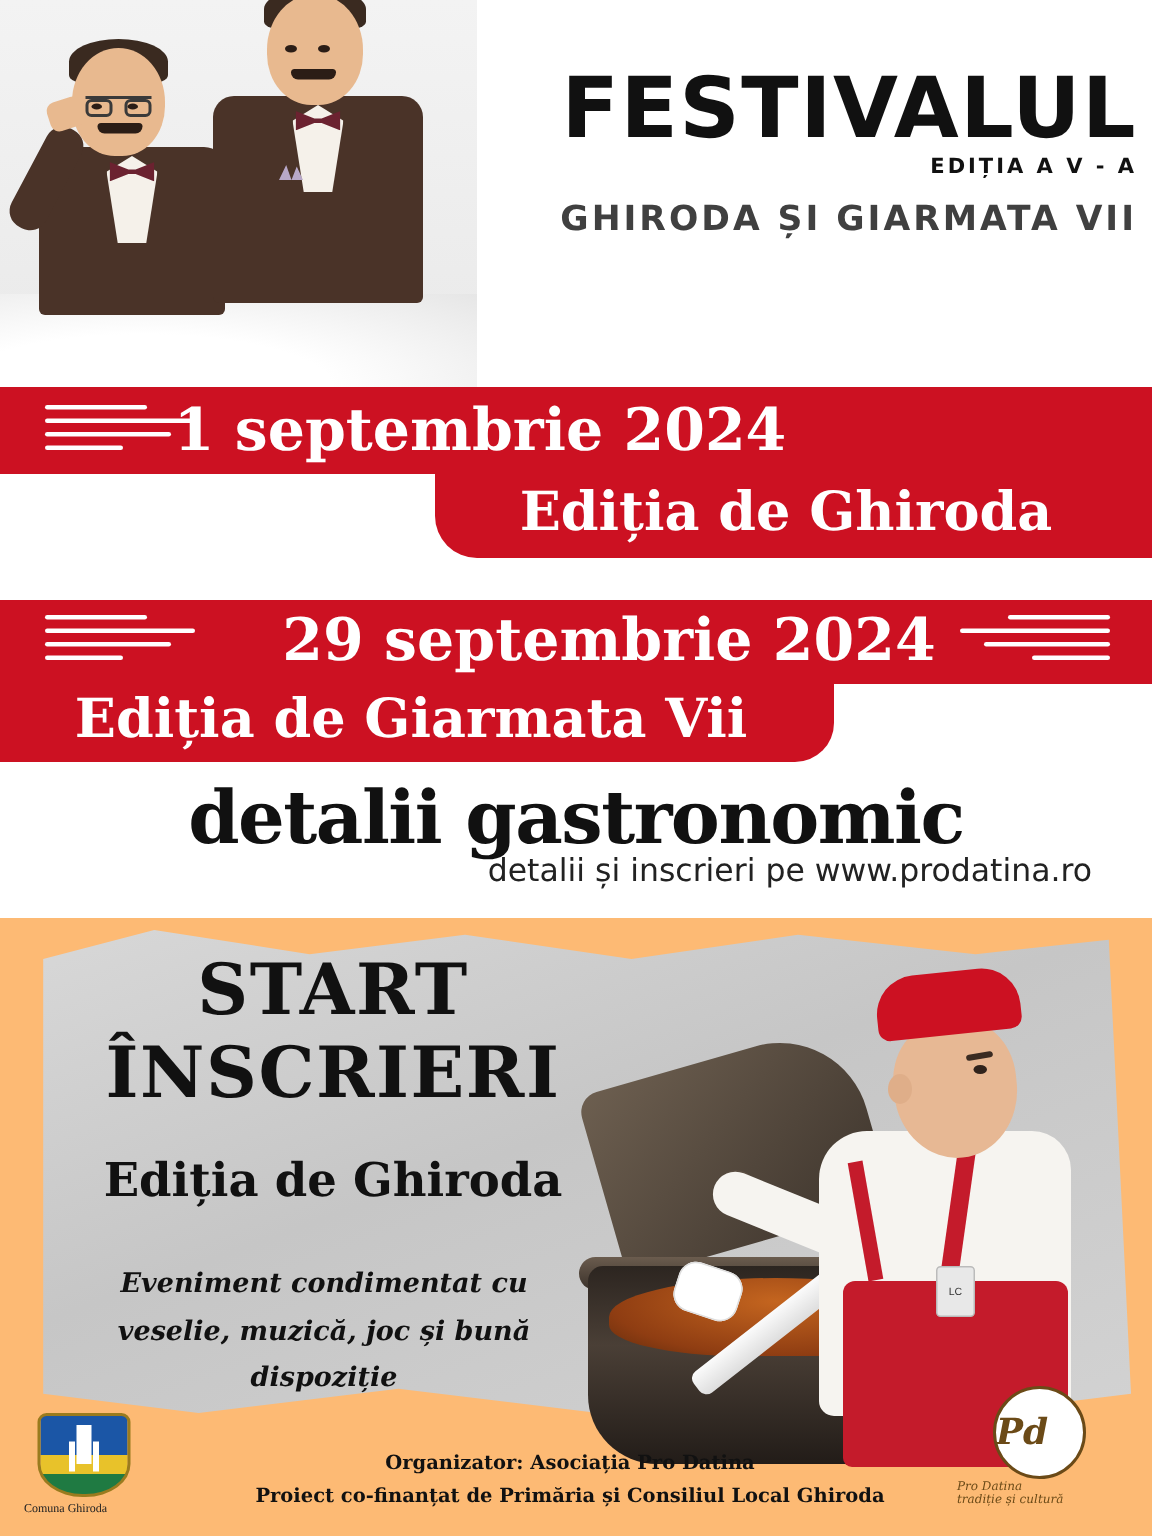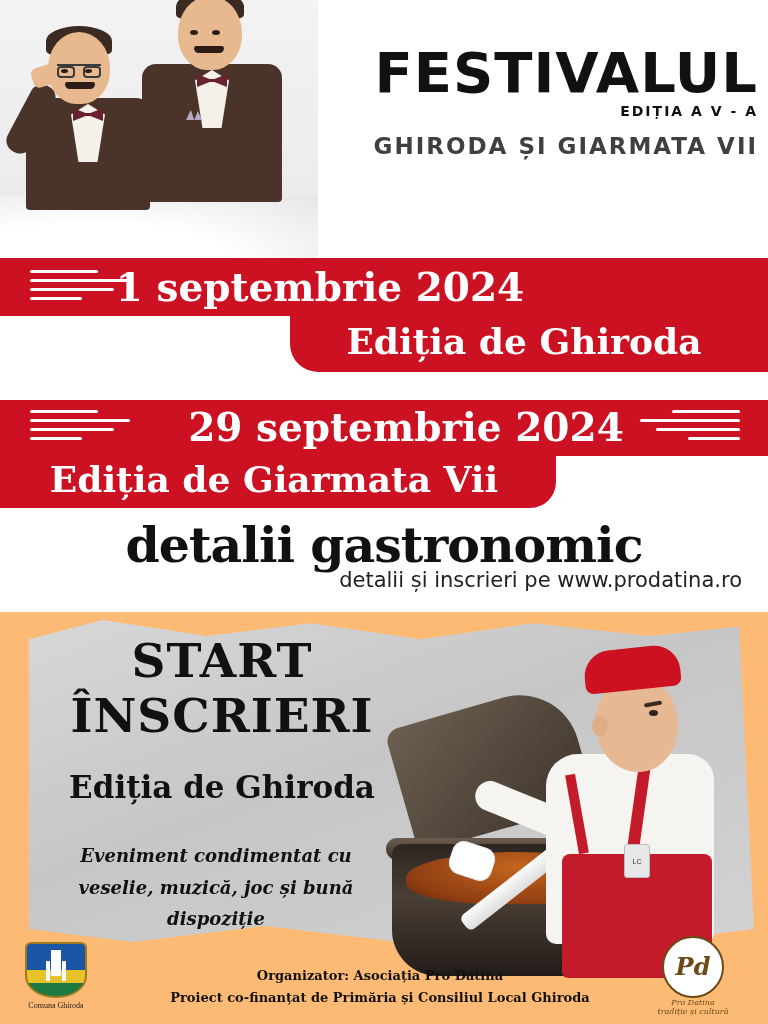--- a/index.html
+++ b/index.html
@@ -283,21 +283,21 @@
     font-weight: bold;
     font-size: 49px;
     color: #111111;
     letter-spacing: -1px;
   }
   .detalii {
     font-family: "DejaVu Sans", sans-serif;
     font-size: 21px;
     color: #222222;
     text-align: right;
-    padding-right: 26px;
+    padding-right: 40px;
     margin-top: -6px;
   }
 
   
   .bottom {
     position: absolute;
     top: 612px; left: 0;
     width: 768px; height: 412px;
     background: #fdba74;
     overflow: hidden;
@@ -474,21 +474,21 @@
   
   .footer {
     position: absolute;
     left: 0; bottom: 0;
     width: 768px; height: 96px;
   }
   .crest {
     position: absolute;
     left: 16px; bottom: 10px;
     width: 80px; height: 72px;
-    text-align: center;
+    text-align: left;
   }
   .crest .shield {
     width: 62px; height: 56px;
     margin: 0 auto;
     background: linear-gradient(#1b56a6 0%, #1b56a6 50%, #e8c22a 50%, #e8c22a 75%, #1f7a42 75%);
     border: 2px solid #9a7b1e;
     border-radius: 6px 6px 30px 30px / 6px 6px 22px 22px;
     position: relative;
   }
   .crest .shield:after {
@@ -511,23 +511,23 @@
     width: 520px;
     text-align: center;
     font-family: "DejaVu Serif", serif;
     font-weight: bold;
     font-size: 13px;
     color: #111;
     line-height: 1.75;
   }
   .logo-pd {
     position: absolute;
-    right: 20px; bottom: 8px;
+    right: 20px; bottom: 20px;
     width: 110px; height: 80px;
-    text-align: center;
+    text-align: left;
   }
   .logo-pd .ring {
     width: 62px; height: 62px;
     margin: 0 auto;
     border: 2px solid #6b4a17;
     border-radius: 50%;
     position: relative;
     background: #ffffff;
   }
   .logo-pd .ring span {

